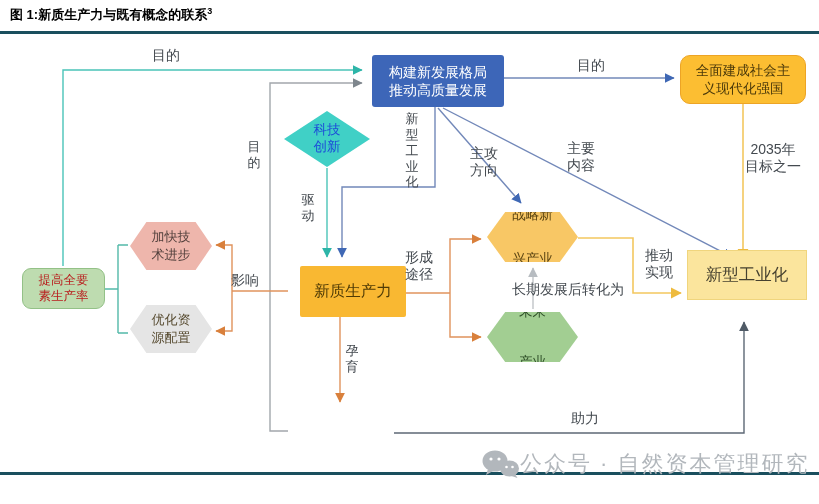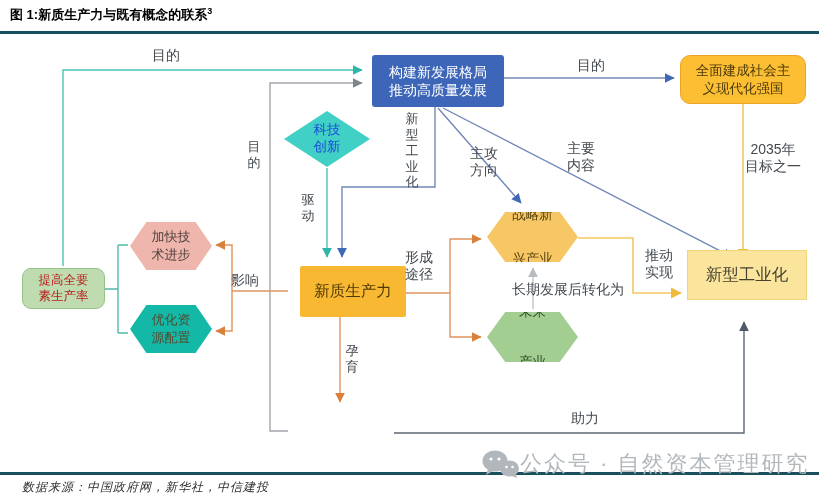--- a/index.html
+++ b/index.html
@@ -14,21 +14,21 @@
   .watermark .wm-text { font-size:22px; letter-spacing:2px; white-space:nowrap; }
   svg.edges { position:absolute; left:0; top:0; width:819px; height:504px; pointer-events:none; }
   .node { position:absolute; display:flex; flex-direction:column; align-items:center; justify-content:center; text-align:center; line-height:1.3; }
   .blue-box { left:372px; top:55px; width:132px; height:52px; background:#3d66b8; border-radius:3px; color:#ffffff; font-size:14px; }
   .country-box { left:680px; top:55px; width:126px; height:49px; background:#fcbe32; border:1.5px solid #eda425; border-radius:10px; color:#4c3a0a; font-size:13.5px; }
   .diamond { left:284px; top:111px; width:86px; height:56px; background:#40d0c6; color:#1d4ed8; font-size:13.5px; clip-path:polygon(50% 0%,100% 50%,50% 100%,0% 50%); line-height:1.25; }
   .npf-box { left:288px; top:266px; width:106px; height:51px; background:#f9b832; color:#4f3a05; font-size:15.5px; border-radius:2px;margin-left:12px; }
   .tfp-box { left:22px; top:268px; width:83px; height:41px; background:#bedcb0; border:1.5px solid #93c187; border-radius:9px; color:#b91c1c; font-size:12.5px; line-height:1.25; }
   .hex { clip-path:polygon(20% 0%,80% 0%,100% 50%,80% 100%,20% 100%,0% 50%); font-size:13px; line-height:1.35; }
   .hex-tech { left:130px; top:222px; width:82px; height:48px; background:#eeb6ac; color:#53413d; }
-  .hex-resource { left:130px; top:305px; width:82px; height:48px; background:#14b8a6; color:#55492e; }
+  .hex-resource { left:130px; top:305px; width:82px; height:48px; background:#e5e5e5; color:#55492e; }
   .hex-strategic { left:487px; top:212px; width:91px; height:50px; background:#f8c765; color:#5c4512; font-size:13.5px;gap:25px; }
   .hex-future { left:487px; top:312px; width:91px; height:50px; background:#a2ce92; color:#2f4f28; font-size:13.5px;gap:32px; }
   .industrial-box { left:687px; top:250px; width:120px; height:50px; background:#fbe59d; border:1px solid #f0d57d; color:#46412f; font-size:16.5px;align-items:center; }
   .momentum-box { left:288px; top:408px; width:106px; height:50px; background:#d9d9d9; border:1px solid #a8a8a8; color:#404040; font-size:14px; }
   .elabel { position:absolute; font-size:14px; color:#444a50; line-height:1.2; text-align:center; }
   .vlabel { position:absolute; width:16px; font-size:13px; color:#444a50; line-height:1.22; text-align:center; word-break:break-all; }
 </style>
 </head>
 <body>
 
@@ -158,15 +158,14 @@
       <path d="M6 20 L4 26 L11 22 Z" fill="#b2b7bc"></path>
       <ellipse cx="27.5" cy="19.5" rx="9.5" ry="8" fill="#b2b7bc"></ellipse>
       <path d="M33 25 L35.5 29 L29.5 27 Z" fill="#b2b7bc"></path>
       <circle cx="9" cy="10" r="1.6" fill="#ffffff"></circle>
       <circle cx="17" cy="10" r="1.6" fill="#ffffff"></circle>
       <circle cx="24.5" cy="18" r="1.3" fill="#ffffff"></circle>
       <circle cx="30.5" cy="18" r="1.3" fill="#ffffff"></circle>
     </svg>
     <span class="wm-text">公众号 · 自然资本管理研究</span>
   </div>
-  <div class="footer">数据来源：中国政府网，新华社，中信建投</div>
 
 </div>
 
 </body></html>

